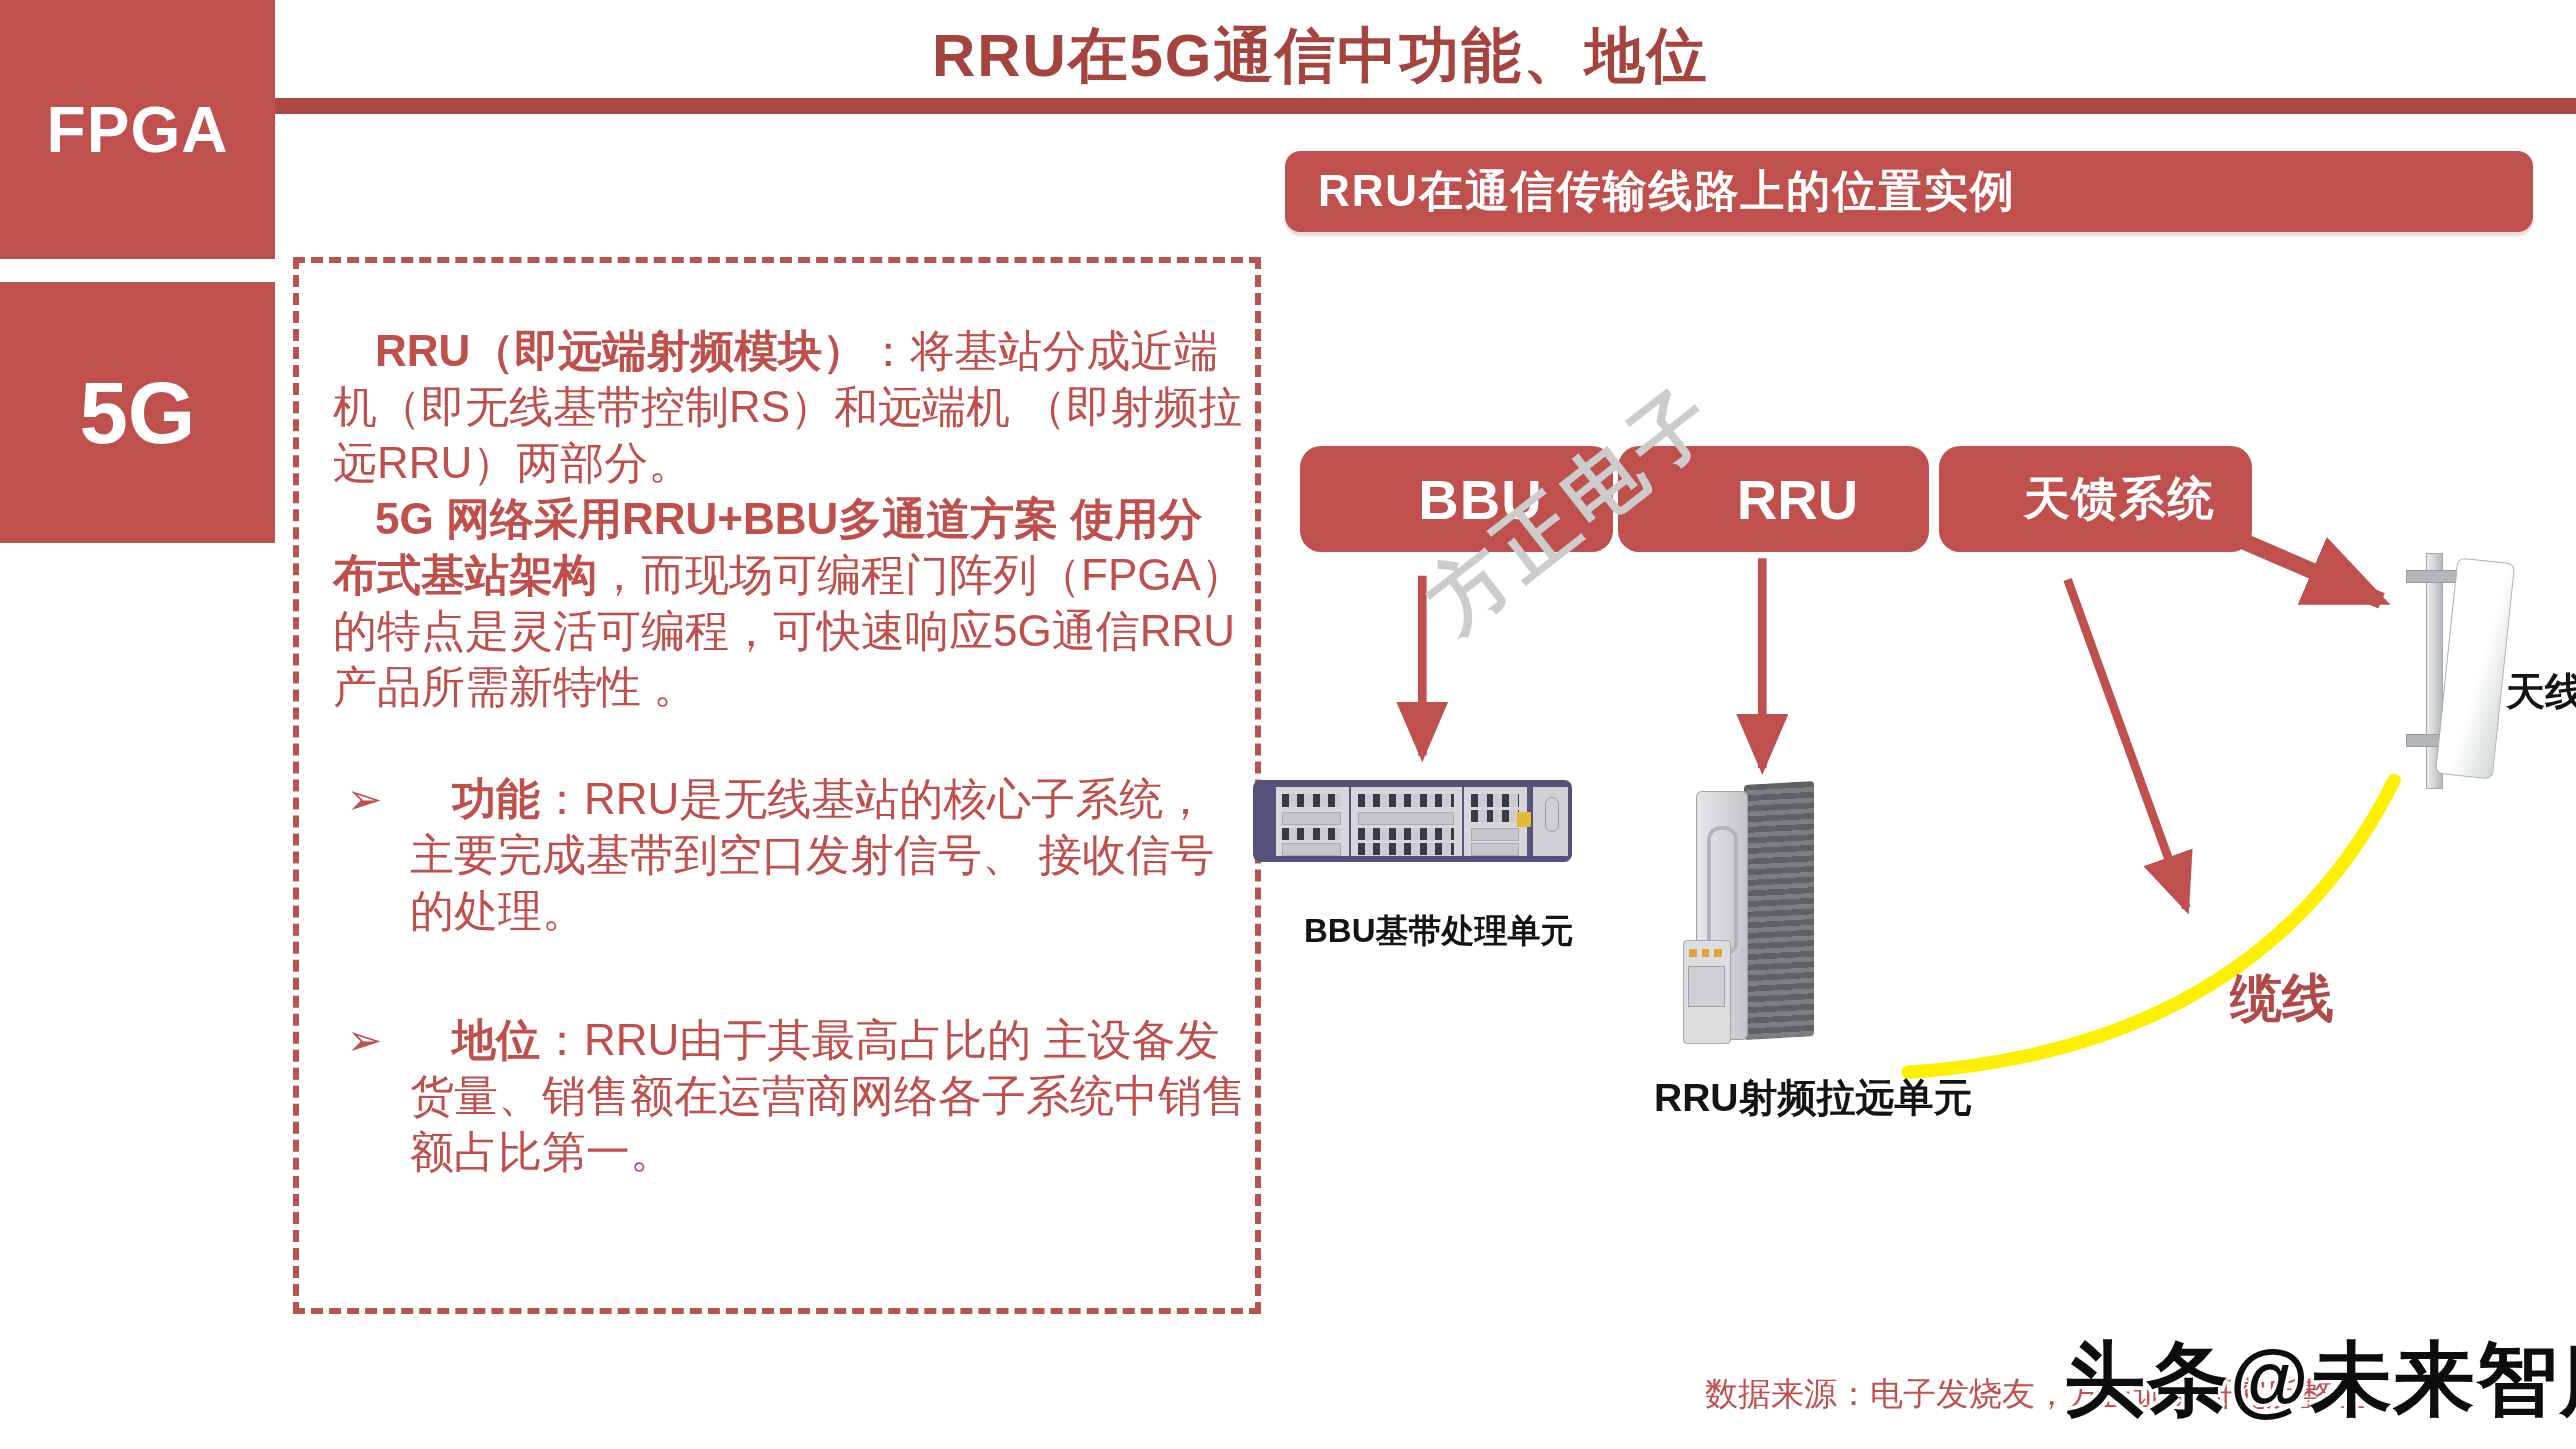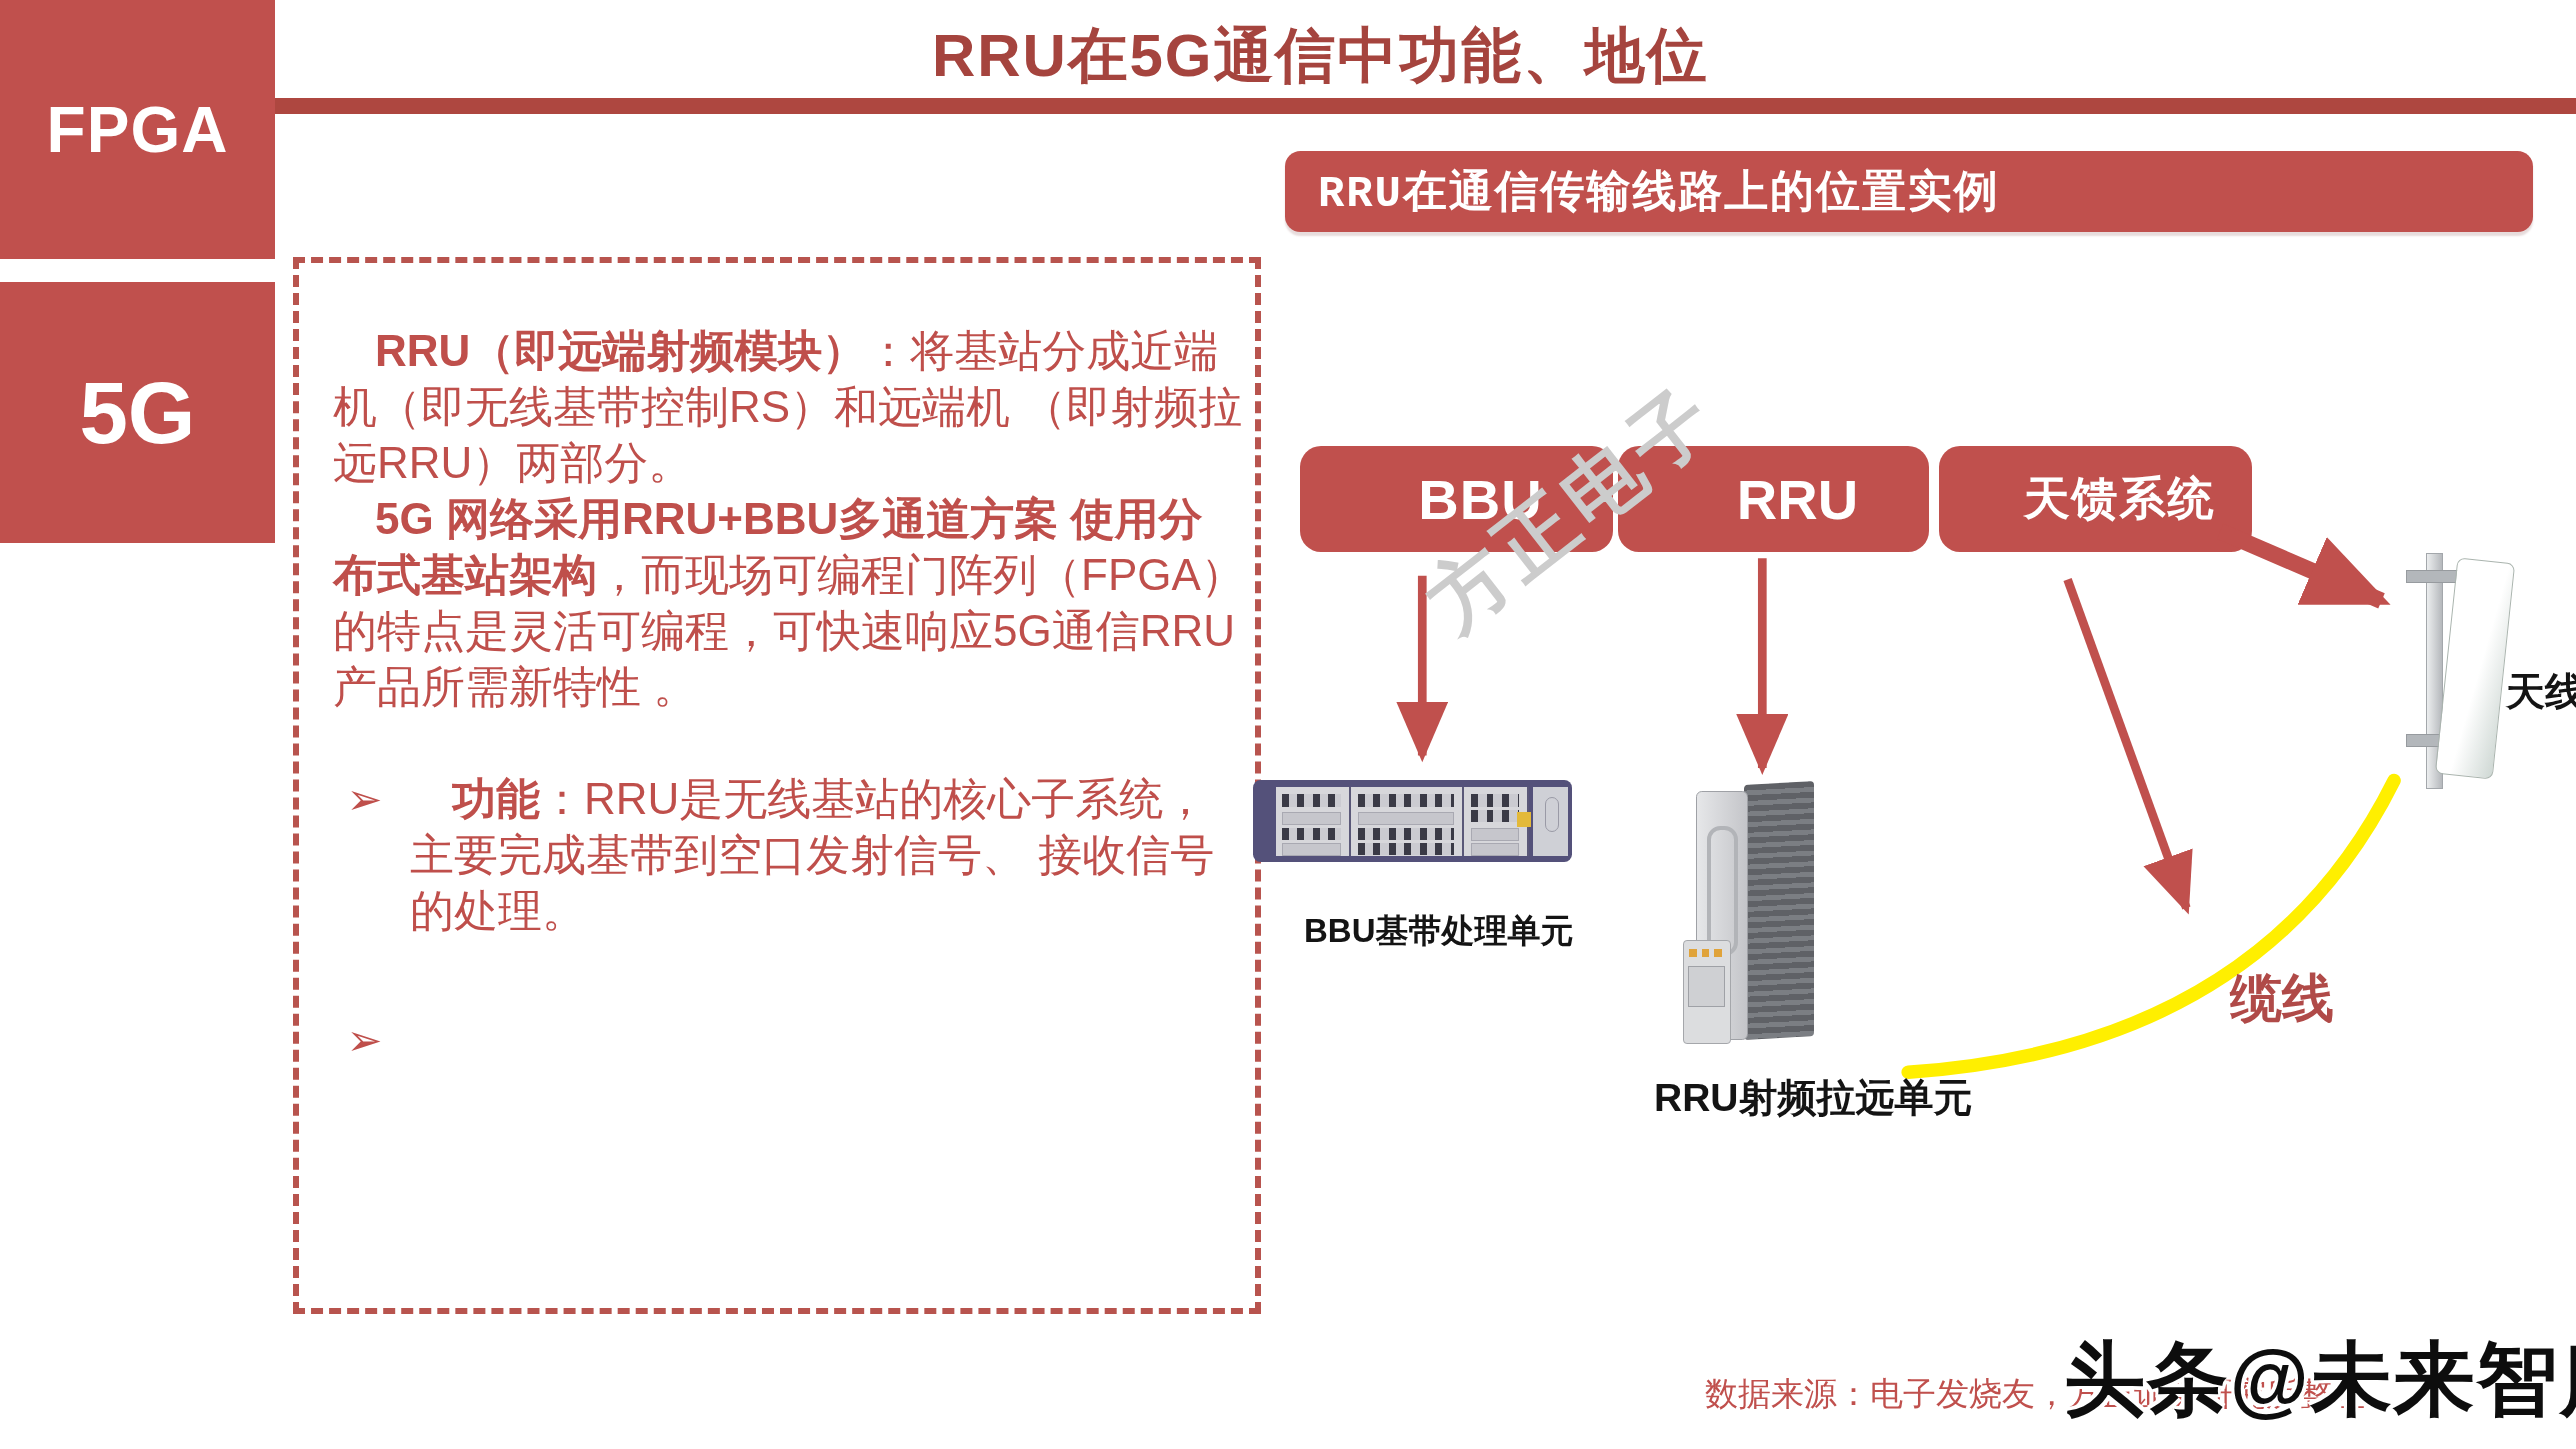--- a/index.html
+++ b/index.html
@@ -14,21 +14,21 @@
     display:flex;align-items:center;justify-content:center;font-weight:bold;}
   #blk-fpga{top:0;height:259px;font-size:64px;letter-spacing:1px;}
   #blk-5g{top:282px;height:261px;font-size:87px;}
 
   
   #page-title{left:932px;top:15.5px;font-size:60px;font-weight:bold;color:#a5443e;letter-spacing:1.9px;white-space:nowrap;}
   #title-bar{left:275px;top:98px;width:2301px;height:16.4px;background:#ae4740;}
 
   
   #banner{left:1285px;top:151px;width:1248px;height:81px;background:#c0504d;border-radius:15.5px;
-    display:flex;align-items:center;box-shadow:0 3.9px 1.9px rgba(120,60,60,.18);font-family:Liberation Mono, monospace;}
+    display:flex;align-items:center;box-shadow:0 3.9px 1.9px rgba(120,60,60,.18);}
   #banner .txt{color:#fff;font-size:44px;font-weight:bold;padding-left:33px;letter-spacing:1.9px;white-space:nowrap;}
 
   
   #infobox{left:293px;top:257px;width:968px;height:1057px;border:6.8px dashed #b8544e;box-sizing:border-box;}
   #infobox-text{left:333px;top:323px;width:913px;color:#bf4f4b;font-size:44px;line-height:56px;}
   #infobox-text p{margin:0;}
   #infobox-text .b{font-weight:bold;margin-left:42px;}
   .bullet{position:relative;padding-left:77px;}
   .bullet .marker{position:absolute;left:13.5px;top:0;font-size:43px;color:#bf4f4b;}
   #bullet-1{margin-top:56px;}
@@ -116,20 +116,21 @@
 <div class="abs" id="infobox"></div>
 <div class="abs" id="infobox-text">
   <p><span class="b">RRU（即远端射频模块）</span><span>：将基站分成近端机（即无线基带控制RS）和远端机 （即射频拉远RRU）两部分。</span></p>
   <p><span class="b">5G 网络采用RRU+BBU多通道方案 使用分布式基站架构</span><span>，而现场可编程门阵列（FPGA）的特点是灵活可编程，可快速响应5G通信RRU产品所需新特性 。</span></p>
   <div class="bullet" id="bullet-1">
     <span class="marker">➢</span>
     <span><span class="b">功能</span><span>：</span><span>RRU是无线基站的核心子系统，主要完成基带到空口发射信号、 接收信号的处理。</span></span>
   </div>
   <div class="bullet" id="bullet-2">
     <span class="marker">➢</span>
+    <span><span class="b">地位</span><span>：</span><span>RRU由于其最高占比的 主设备发货量、销售额在运营商网络各子系统中销售额占比第一。</span></span>
   </div>
 </div>
 
 <div class="abs node" id="node-bbu">
   <span>BBU</span>
 </div>
 <div class="abs node" id="node-rru">
   <span>RRU</span>
 </div>
 <div class="abs node" id="node-feeder">

